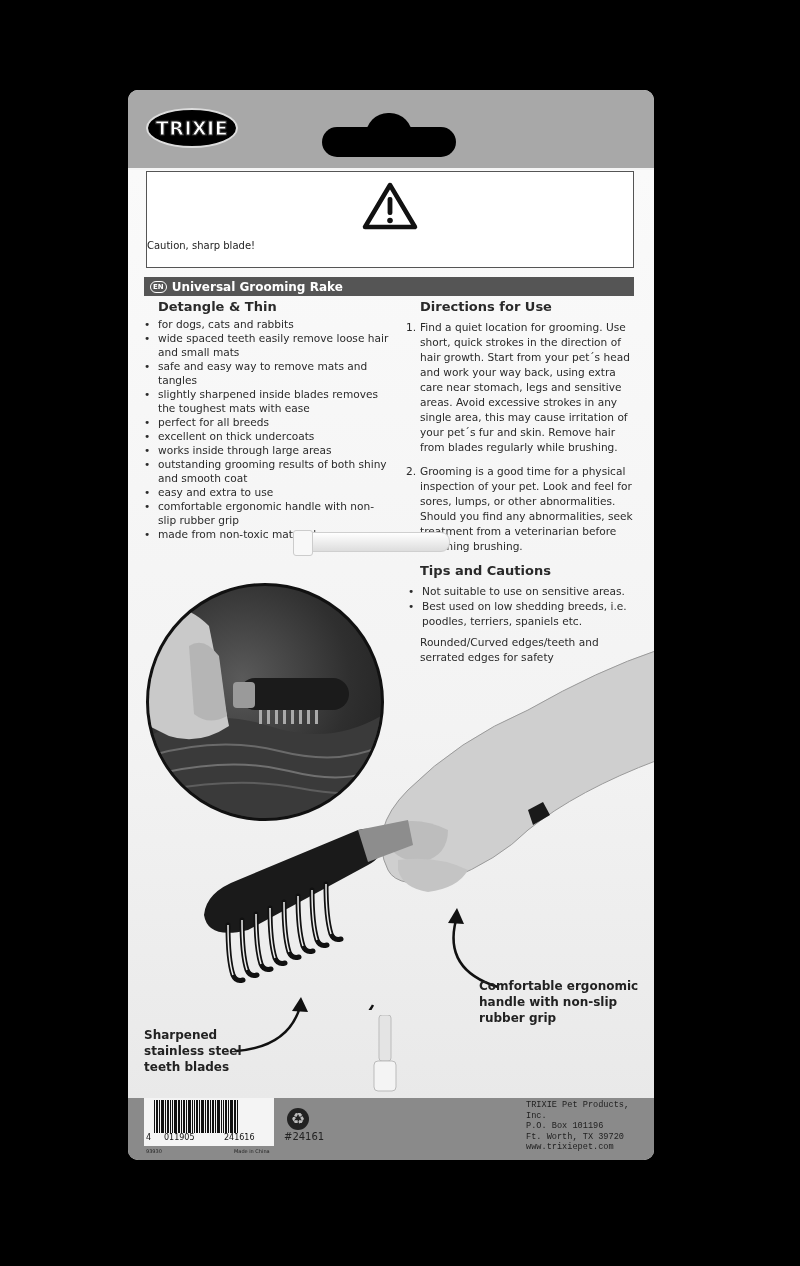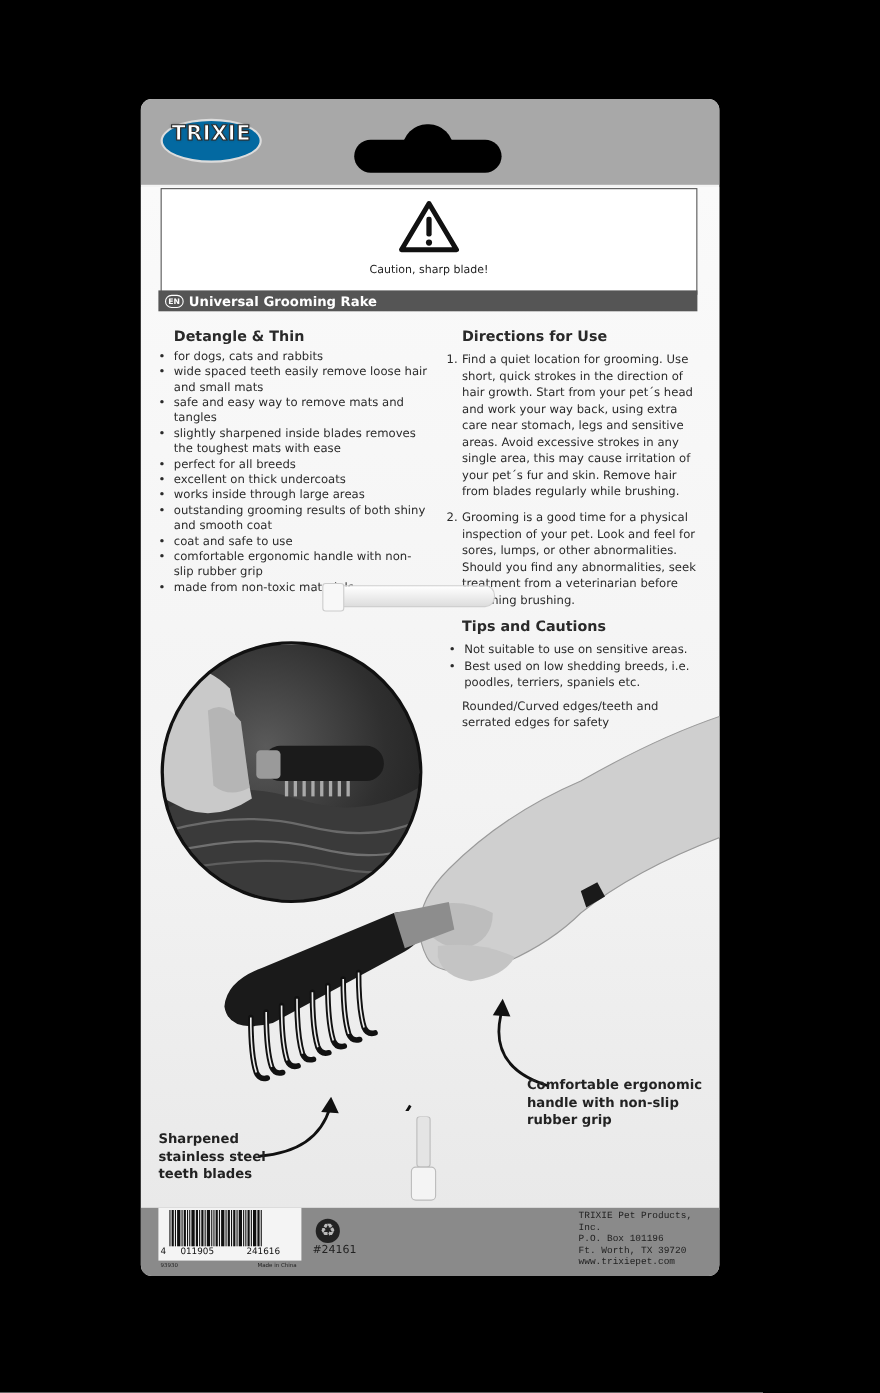--- a/index.html
+++ b/index.html
@@ -1,27 +1,27 @@
 <!DOCTYPE html>
 <html><head>
 <meta charset="utf-8">
 <style>
   html, body { margin:0; padding:0; }
   body { width:800px; height:1266px; background:#000; position:relative; overflow:hidden; font-family:"DejaVu Sans", sans-serif; }
   .card { position:absolute; left:128px; top:90px; width:526px; height:1070px; background:#f4f4f4; border-radius:10px; overflow:hidden; }
   .card-inner-bg { position:absolute; left:0; top:80px; width:100%; height:930px; background:linear-gradient(180deg,#fafafa 0%, #f3f3f3 60%, #e9e9e9 100%); }
   .top-band { position:absolute; left:0; top:0; width:100%; height:78px; background:#a8a8a8; }
-  .logo { position:absolute; left:18px; top:18px; width:88px; height:36px; border-radius:50%; background:#0369a1; display:flex; align-items:flex-start; justify-content:center; border:2px solid #dcdcdc; }
+  .logo { position:absolute; left:18px; top:18px; width:88px; height:36px; border-radius:50%; background:#000000; display:flex; align-items:center; justify-content:center; border:2px solid #dcdcdc; }
   .logo span { color:#fff; font-family:"DejaVu Sans", sans-serif; font-weight:bold; font-size:19px; letter-spacing:0.5px; text-shadow:0 0 2px #333; -webkit-text-stroke:1px #2a2a2a; }
   .hang-hole { position:absolute; left:194px; top:37px; width:134px; height:30px; background:#000; border-radius:16px; }
   .hang-hole::before { content:""; position:absolute; left:44px; top:-14px; width:46px; height:30px; background:#000; border-radius:22px 22px 0 0; }
   .caution-box { position:absolute; left:18px; top:81px; width:486px; height:95px; border:1.5px solid #555; background:#fff; }
   .warn-icon { position:absolute; left:213px; top:8px; width:60px; height:52px; }
-  .caution-text { position:absolute; left:0; width:100%; top:68px; text-align:center; font-size:10px; color:#222; }
-  .section-bar { position:absolute; left:16px; top:174px; width:490px; height:19px; background:#555; color:#fff; font-weight:bold; font-size:12px; display:flex; align-items:center; padding-left:6px; box-sizing:border-box; }
+  .caution-text { position:absolute; left:0; width:100%; top:68px; text-align:left; font-size:10px; color:#222; }
+  .section-bar { position:absolute; left:16px; top:187px; width:490px; height:19px; background:#555; color:#fff; font-weight:bold; font-size:12px; display:flex; align-items:center; padding-left:6px; box-sizing:border-box; }
   .en-badge { display:inline-block; font-size:7px; border:1px solid #fff; border-radius:7px; padding:0 2px; margin-right:5px; line-height:10px; }
   .col-left { position:absolute; left:14px; top:210px; width:250px; font-size:10.6px; color:#2a2a2a; line-height:14px; }
   .col-right { position:absolute; left:278px; top:209px; width:236px; font-size:10.6px; color:#2a2a2a; line-height:15px; }
   .sub-head { font-weight:bold; margin-left:16px; margin-bottom:3px; font-size:13px; }
   .col-right .sub-head { margin-left:14px; margin-bottom:6px; }
   ul.bullets { list-style:none; margin:0; padding:0; }
   ul.bullets li { position:relative; padding-left:16px; }
   ul.bullets li::before { content:"•"; position:absolute; left:2px; top:0; }
   ol.steps { list-style:none; margin:0; padding:0; }
   ol.steps li { position:relative; padding-left:14px; margin-bottom:9px; }
@@ -76,21 +76,21 @@
     <div class="sub-head">Detangle &amp; Thin</div>
     <ul class="bullets">
       <li>for dogs, cats and rabbits</li>
       <li>wide spaced teeth easily remove loose hair and small mats</li>
       <li>safe and easy way to remove mats and tangles</li>
       <li>slightly sharpened inside blades removes the toughest mats with ease</li>
       <li>perfect for all breeds</li>
       <li>excellent on thick undercoats</li>
       <li>works inside through large areas</li>
       <li>outstanding grooming results of both shiny and smooth coat</li>
-      <li>coat and safe to use</li>
+      <li>easy and extra to use</li>
       <li>comfortable ergonomic handle with non-slip rubber grip</li>
       <li>made from non-toxic materials</li>
     </ul>
   </div>
 
   <div class="col-right">
     <div class="sub-head">Directions for Use</div>
     <ol class="steps">
       <li>
         <span class="num">1.</span>

